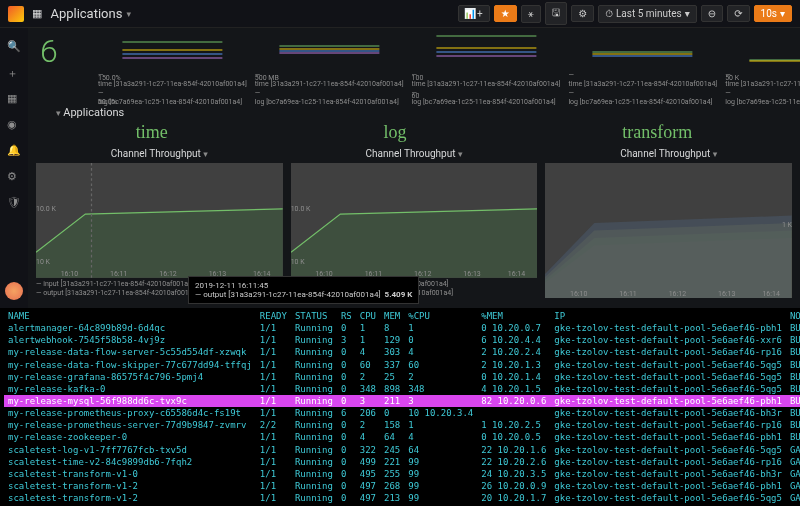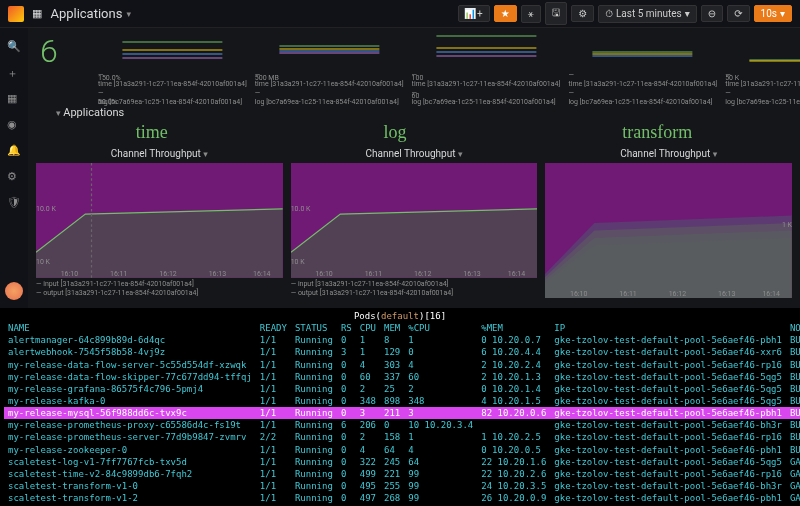--- a/index.html
+++ b/index.html
@@ -19,21 +19,21 @@
 .mini { flex: 1; position: relative; }
 .mini-svg { width: 100%; height: 36px; }
 .mini-leg { font-size: 7px; color: #8e8e8e; line-height: 1.3; }
 .mini-leg span { display: block; white-space: nowrap; overflow: hidden; text-overflow: ellipsis; }
 .section-hdr { position: absolute; left: 8px; top: 78px; font-size: 11px; color: #d8d9da; margin-left: 20px; }
 .labels-row { position: absolute; left: 0; right: 0; top: 94px; display: flex; justify-content: space-around; font-family: Liberation Serif, serif; }
 .big-label { font-size: 18px; color: #73bf69; font-weight: 300; }
 .panels { position: absolute; left: 8px; right: 8px; top: 120px; height: 150px; display: flex; gap: 8px; }
 .panel { flex: 1; display: flex; flex-direction: column; }
 .panel-title { text-align: center; font-size: 10px; color: #d8d9da; margin-bottom: 4px; }
-.panel-chart { flex: 1; position: relative; background: #701a75; }
+.panel-chart { flex: 1; position: relative; background: #404040; }
 .axis-txt { position: absolute; font-size: 7px; color: #8e8e8e; margin-top: 42px; }
 .panel-leg { font-size: 7px; color: #8e8e8e; line-height: 1.3; margin-top: 2px; }
 .tooltip { position: absolute; background: #000; border: 1px solid #333; padding: 4px 6px; font-size: 8px; color: #ccc; z-index: 10; }
 .term { position: absolute; left: 0; right: 0; top: 308px; bottom: 0; background: #000; font-family: Menlo, monospace; font-size: 9px; line-height: 1.35; color: #3ec9d6; padding: 2px 4px; overflow: hidden; }
 .term-hdr { color: #3ec9d6; text-align: center; }
 .term-hdr .w { color: #fff; }
 .term-hdr .o { color: #d19a66; }
 .term table { width: 100%; border-collapse: collapse; }
 .term td { padding: 0 4px; white-space: nowrap; }
 .term .hl td { background: #d946ef; color: #fff; }
@@ -200,24 +200,27 @@
         </svg>
         <div class="axis-txt" style="bottom:0;left:10%">16:10</div>
         <div class="axis-txt" style="bottom:0;left:30%">16:11</div>
         <div class="axis-txt" style="bottom:0;left:50%">16:12</div>
         <div class="axis-txt" style="bottom:0;left:70%">16:13</div>
         <div class="axis-txt" style="bottom:0;left:88%">16:14</div>
       </div>
     </div>
   </div>
 
+  <div class="tooltip" style="left:160px;top:248px">
+    <div>2019-12-11 16:11:45</div>
+    <div>— <span>output [31a3a291-1c27-11ea-854f-42010af001a4]</span>&nbsp;&nbsp;<b>5.409 K</b></div>
+  </div>
 </div>
 
 <div class="term">
-  <div class="term-hdr"><span class="w">Pods(</span><span class="o">default</span><span class="w">)[16]</span></div>
   <table>
     <tbody>
         <tr id="term-head">
           <td>NAME</td>
           <td>READY</td>
           <td>STATUS</td>
           <td>RS</td>
           <td>CPU</td>
           <td>MEM</td>
           <td>%CPU</td>

